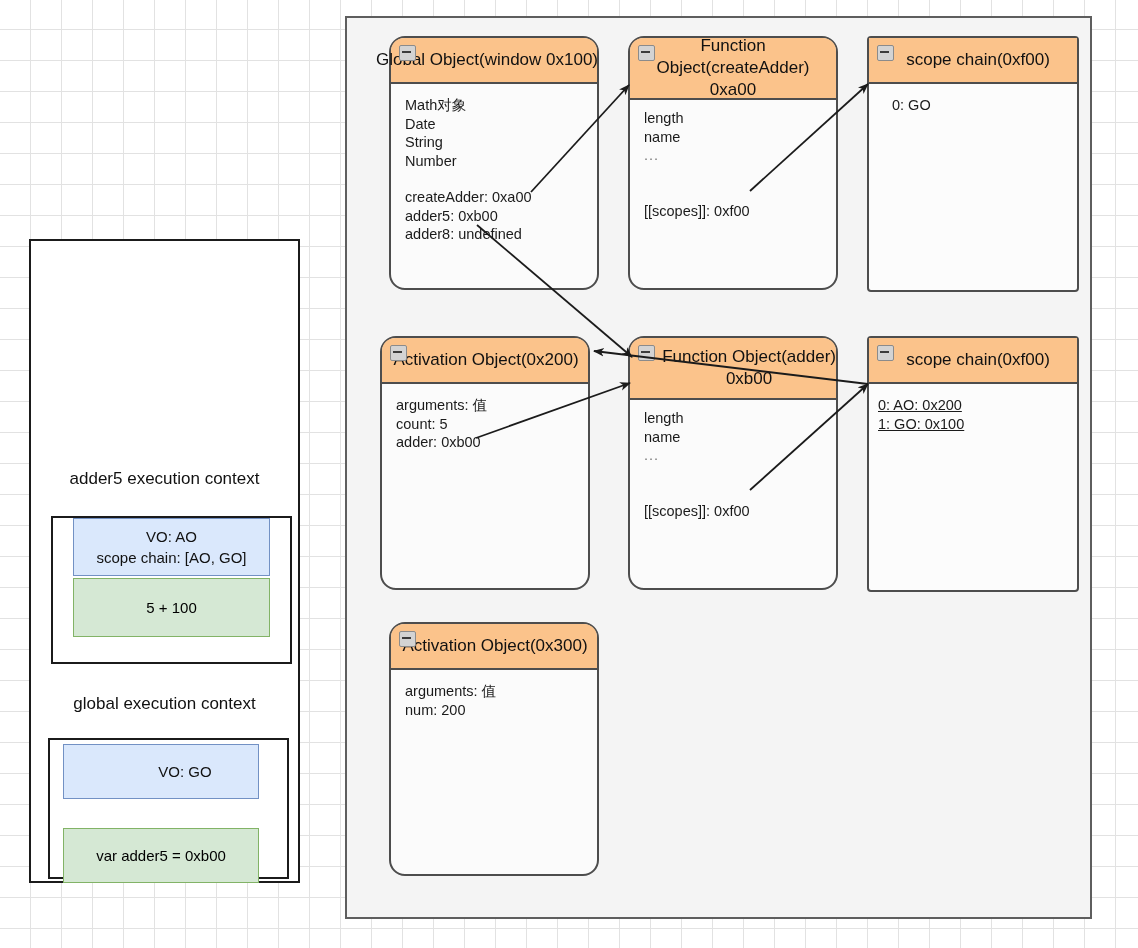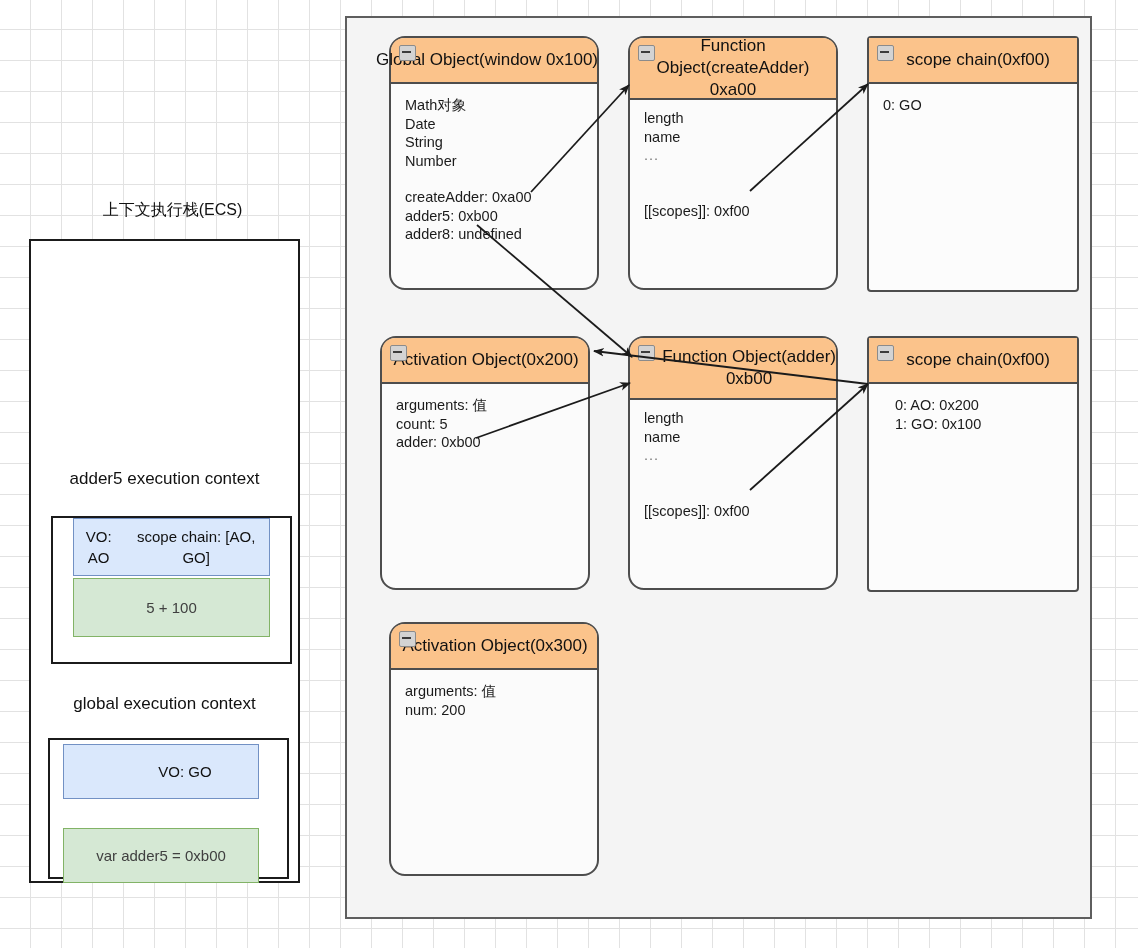--- a/index.html
+++ b/index.html
@@ -97,40 +97,39 @@
     font-size: 16px;
     color: #111;
     text-align: center;
     white-space: nowrap;
   }
   .ctx-label { font-size: 17px; color: #111; text-align: center; white-space: nowrap; }
   .vo-block {
     background: #dae8fc;
     border: 1px solid #7291c4;
     display: flex; align-items: center; justify-content: center;
-    flex-direction: row;
+    flex-direction: column;
     font-size: 15px; color: #111; line-height: 21px;
     text-align: center;
   }
   .code-block {
     background: #d5e8d4;
     border: 1px solid #82b366;
     display: flex; align-items: center; justify-content: center;
-    font-size: 15px; color: #404040; text-align: center;
+    font-size: 15px; color: #000000; text-align: center;
   }
 
   
   #arrows { position: absolute; left: 0; top: 0; width: 1138px; height: 948px; pointer-events: none; z-index: 50; }
 </style>
 </head>
 <body>
 
 <div id="canvas">
 
-  <div class="abs ecs-label" style="left:30px; top:200px; width:285px;">上下文执行栈(ECS)</div>
 
   <div class="abs plainbox" style="left:29px; top:239px; width:271px; height:644px;"></div>
 
   <div class="abs ctx-label" style="left:32px; top:469px; width:265px;">adder5 execution context</div>
 
   <div class="abs plainbox" style="left:51px; top:516px; width:241px; height:148px;"></div>
 
   <div class="abs vo-block" style="left:73px; top:518px; width:197px; height:58px;">
     <span>VO: AO</span>
     <span>scope chain: [AO, GO]</span>
@@ -184,21 +183,21 @@
       <div class="gap-lg"></div>
       <div class="row">[[scopes]]: 0xf00</div>
     </div>
   </div>
 
   <div class="abs objbox square" style="left:867px; top:36px; width:212px; height:256px;">
     <div class="hdr">
       <span class="collapse-icon"></span>
       <span class="hdr-title" style="margin-left:10px;">scope chain(0xf00)</span>
     </div>
-    <div class="body" style="padding-left:2px;margin-left:12px;">
+    <div class="body" style="padding-left:23px;">
       <div class="row">0: GO</div>
     </div>
   </div>
 
   <div class="abs objbox" style="left:380px; top:336px; width:210px; height:254px;">
     <div class="hdr">
       <span class="collapse-icon"></span>
       <span class="hdr-title" style="margin-left:2px;">Activation Object(0x200)</span>
     </div>
     <div class="body">
@@ -221,21 +220,21 @@
       <div class="gap-lg"></div>
       <div class="row">[[scopes]]: 0xf00</div>
     </div>
   </div>
 
   <div class="abs objbox square" style="left:867px; top:336px; width:212px; height:256px;">
     <div class="hdr">
       <span class="collapse-icon"></span>
       <span class="hdr-title" style="margin-left:10px;">scope chain(0xf00)</span>
     </div>
-    <div class="body" style="padding-left:26px;">
+    <div class="body" style="padding-left:9px;text-decoration:underline;">
       <div class="row">0: AO: 0x200</div>
       <div class="row">1: GO: 0x100</div>
     </div>
   </div>
 
   <div class="abs objbox" style="left:389px; top:622px; width:210px; height:254px;">
     <div class="hdr">
       <span class="collapse-icon"></span>
       <span class="hdr-title" style="margin-left:2px;">Activation Object(0x300)</span>
     </div>

